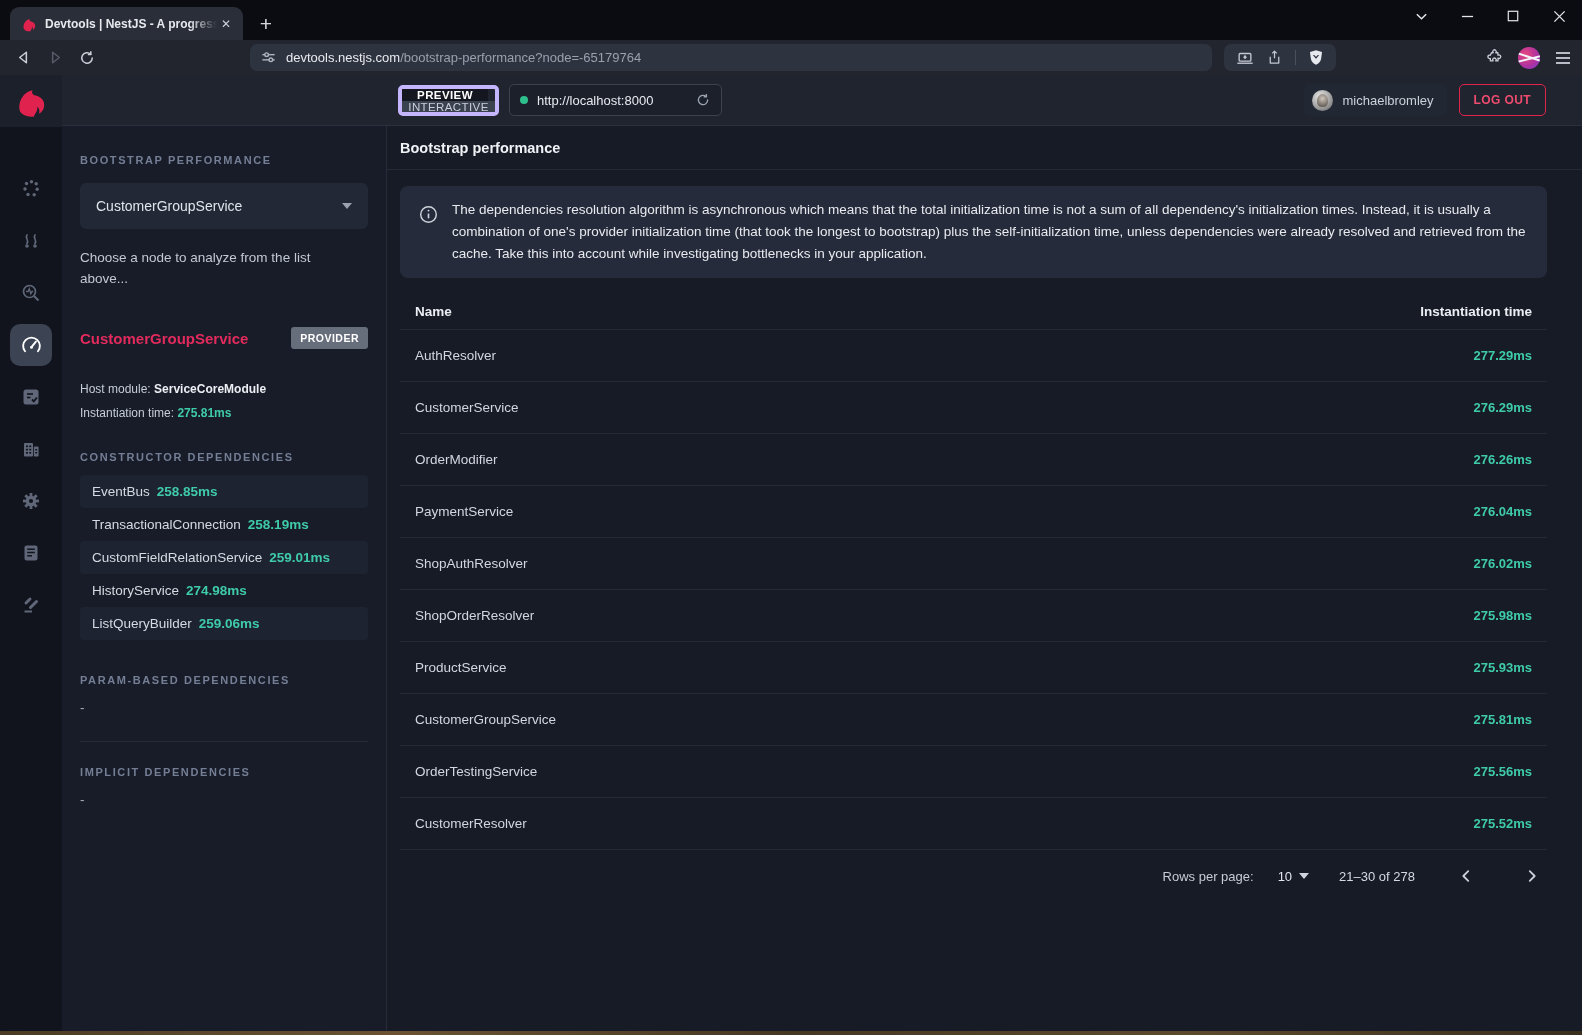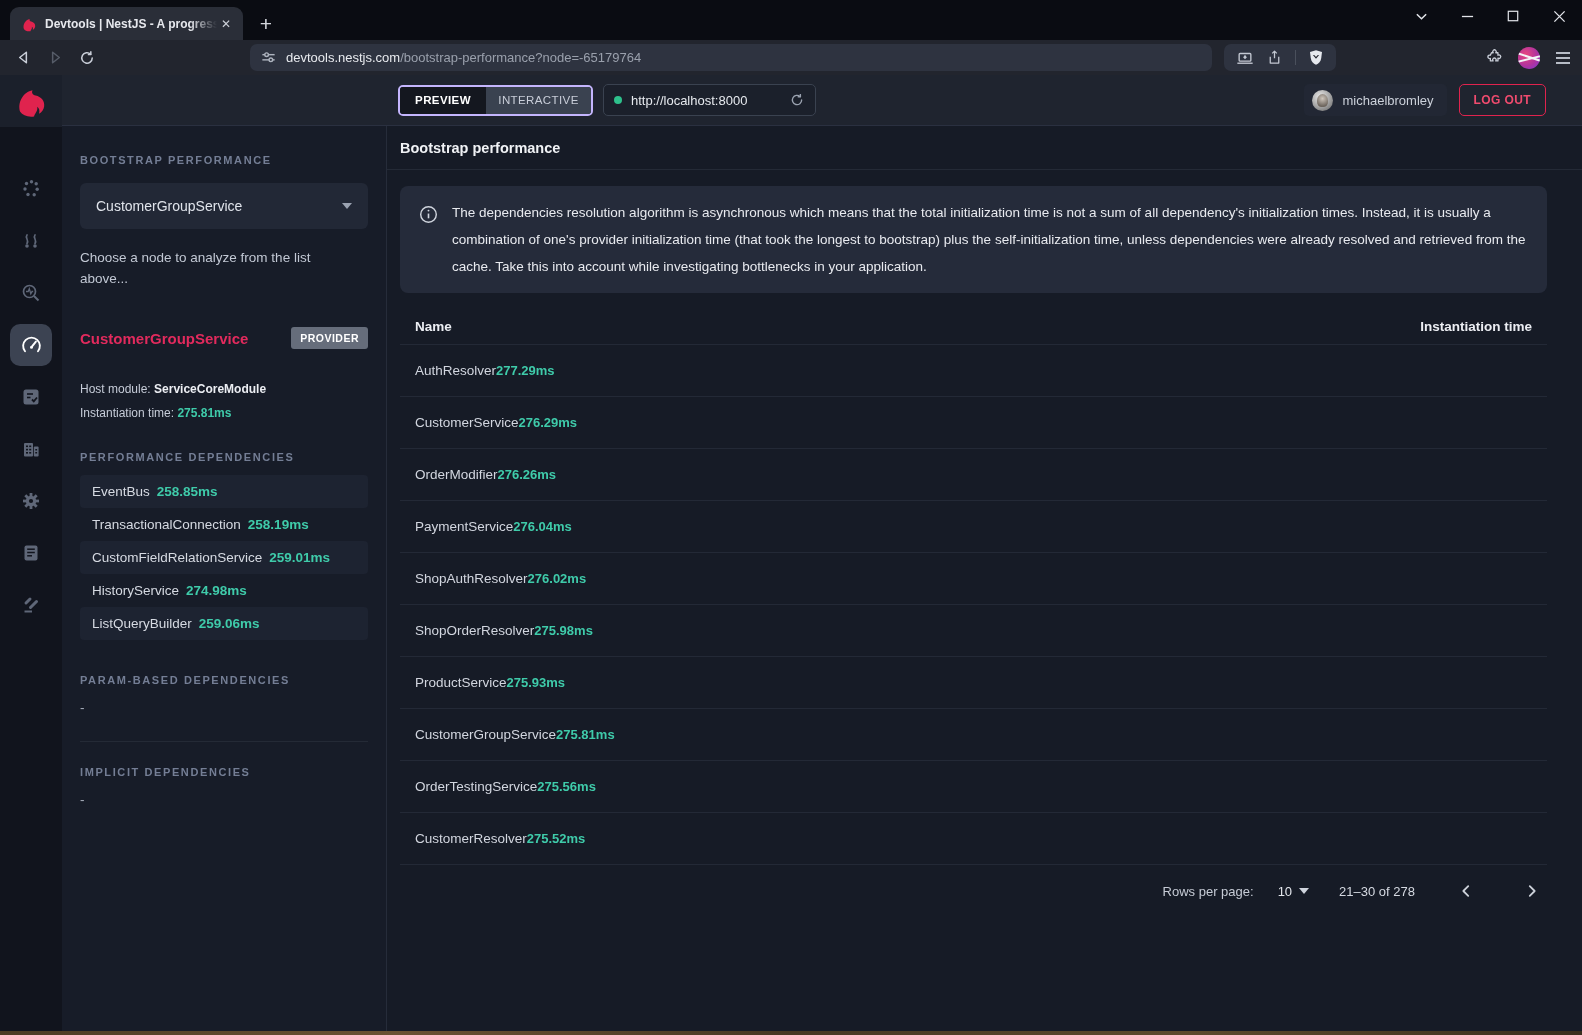--- a/index.html
+++ b/index.html
@@ -47,24 +47,24 @@
   .iconstrip { position:absolute; left:0; top:0; width:62px; height:956px; background:#11141d; }
   .logoblock { width:62px; height:52px; background:#1b202b; display:flex; align-items:center; justify-content:center; }
   .striplist { display:flex; flex-direction:column; align-items:center; margin-top:36px; }
   .stripslot { width:62px; height:52px; display:flex; align-items:center; justify-content:center; }
   .stripslot.active .iconpad { background:#3c4352; }
   .iconpad { width:42px; height:42px; border-radius:10px; display:flex; align-items:center; justify-content:center; }
 
   .appheader { position:absolute; left:62px; top:0; width:1520px; height:51px; background:#1f242f;
                border-bottom:1px solid #2a3040; display:flex; align-items:center; }
   .segmented { margin-left:336px; display:flex; height:31px; border-radius:5px; overflow:hidden;
-               border:2px solid #c4b5fd; }
+               border:4px solid #c4b5fd;flex-direction:column; }
   .seg { display:flex; align-items:center; justify-content:center; font-size:11.5px; letter-spacing:.4px; }
   .seg.preview { width:86px; background:#14171f; color:#ffffff; font-weight:bold; }
-  .seg.interactive { width:105px; background:#3a4250; color:#c9ced9; }
+  .seg.interactive { width:93px; background:#3a4250; color:#c9ced9; }
   .targetfield { margin-left:10px; width:213px; height:32px; border:1px solid #3a4250; border-radius:5px;
                  display:flex; align-items:center; padding:0 10px; gap:9px; background:#1b202b; }
   .greendot { width:8px; height:8px; border-radius:50%; background:#2ec08c; }
   .targeturl { flex:1; font-size:13px; color:#e6e9ee; white-space:nowrap; }
   .header-right { margin-left:auto; display:flex; align-items:center; gap:12px; padding-right:36px; }
   .userchip { height:32px; background:#222734; border-radius:5px; display:flex; align-items:center;
               gap:9px; padding:0 13px 0 8px; }
   .u-avatar { width:21px; height:21px; border-radius:50%;
               background:radial-gradient(circle at 38% 32%, #e9e9e9, #9a9a9a 60%, #5d5d5d); position:relative; overflow:hidden; }
   .u-avatar::after { content:""; position:absolute; left:5px; top:4px; width:11px; height:13px; border-radius:50% 50% 40% 40%;
@@ -99,25 +99,25 @@
   .dashval { margin-top:14px; font-size:13.5px; color:#aab1bf; }
   .paneldivider { margin-top:26px; border-top:1px solid #242a36; }
 
   
   .main { position:absolute; left:387px; top:51px; width:1195px; height:905px; padding:0 35px 0 13px; }
   .maintitle { height:44px; display:flex; align-items:center; font-size:14.5px; font-weight:bold; color:#f0f2f5;
                border-bottom:1px solid #242a36; margin:0 -35px 0 -13px; padding:0 35px 0 13px; }
   .infobanner { margin-top:16px; background:#252b3a; border-radius:8px; display:flex; gap:14px;
                 padding:13px 19px 13px 19px; min-height:83px; align-items:flex-start; }
   .infoicon { margin-top:6px; flex:0 0 auto; }
-  .infotext { font-size:13.5px; line-height:27px; color:#e8eaef; }
+  .infotext { font-size:13.5px; line-height:22px; color:#e8eaef; }
 
   .tablehead { display:flex; justify-content:space-between; padding:26px 15px 10px 15px;
                font-size:13.5px; font-weight:bold; color:#eceef3; border-bottom:1px solid #232936; }
-  .trow { display:flex; align-items:center; height:52px; padding:0 15px;
+  .trow { display:flex; justify-content:space-between; align-items:center; height:52px; padding:0 15px;
           border-bottom:1px solid #232936; }
   .tname { font-size:13.5px; color:#d2d6df; }
   .ttime { font-size:13px; font-weight:bold; color:#3fcbaa; }
 
   .pagination { height:52px; display:flex; align-items:center; justify-content:flex-end; gap:8px; }
   .pg-label { font-size:13px; color:#c6cbd5; }
   .pg-rows { margin-left:16px; display:flex; align-items:center; gap:7px; font-size:13px; color:#e3e6ec; }
   .pg-range { margin-left:22px; font-size:13px; color:#d5d9e1; }
   .pg-btn { margin-left:28px; width:30px; height:30px; display:flex; align-items:center; justify-content:center; }
 </style>
@@ -397,21 +397,21 @@
     <div class="nodehead">
       <span class="nodename">CustomerGroupService</span>
       <span class="badge">PROVIDER</span>
     </div>
     <div class="kv">
       <div><span>Host module: </span><span class="strong">ServiceCoreModule</span></div>
       <div><span>Instantiation time: </span><span class="teal">275.81ms</span></div>
     </div>
 
     <div class="depsection">
-      <div class="sectiontitle">PERFORMANCE DEPENDENCIES</div>
+      <div class="sectiontitle">CONSTRUCTOR DEPENDENCIES</div>
       <div class="deplist">
         <div class="deprow alt">
             <span>EventBus</span>
             <span class="deptime">258.85ms</span>
           </div>
         <div class="deprow">
             <span>TransactionalConnection</span>
             <span class="deptime">258.19ms</span>
           </div>
         <div class="deprow alt">

